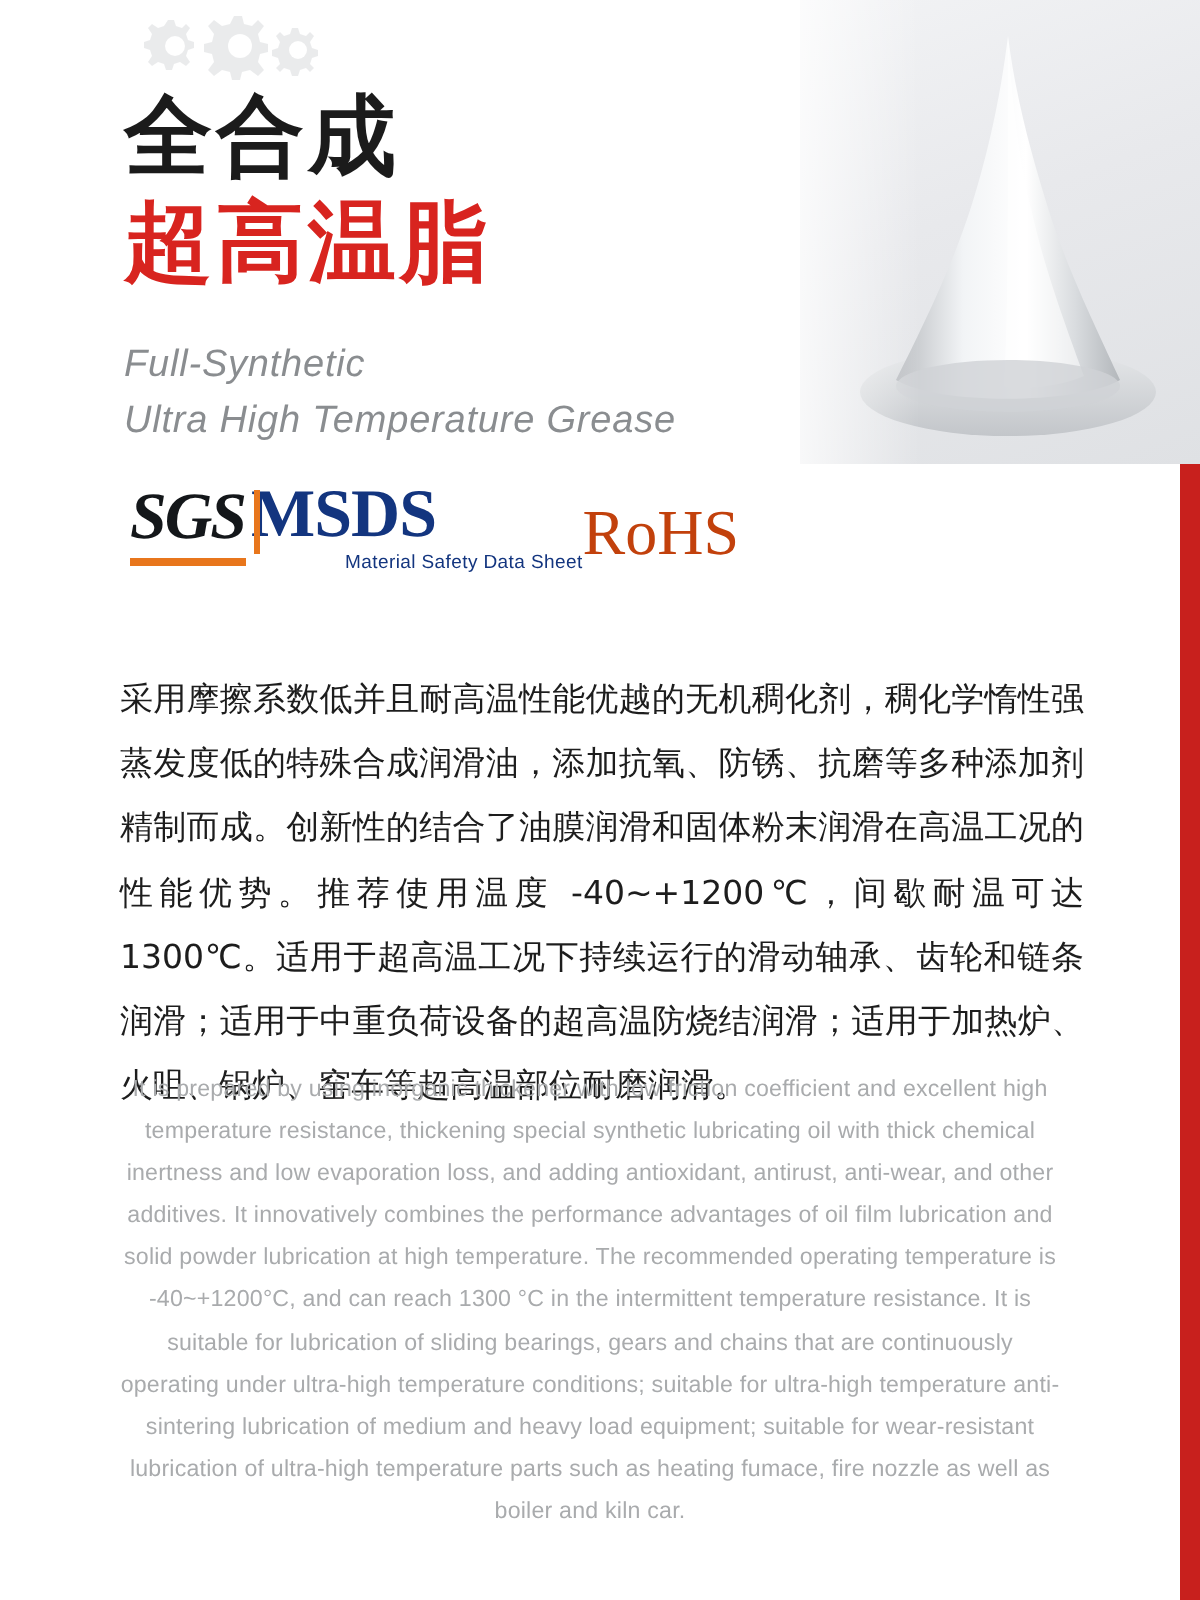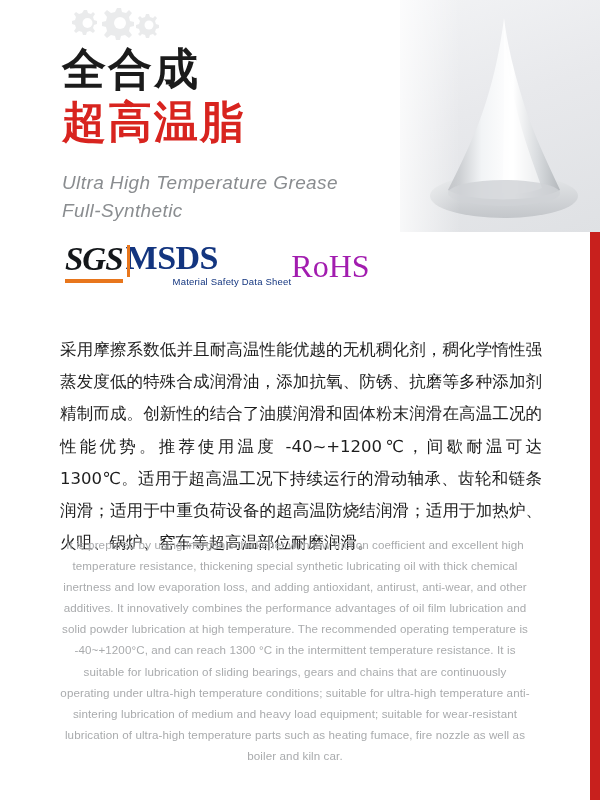--- a/index.html
+++ b/index.html
@@ -134,21 +134,21 @@
   .msds-sub {
     font-size: 9.5px;
     color: #13357f;
     letter-spacing: 0.2px;
     margin-top: 2px;
     font-family: Liberation Sans, sans-serif;
     margin-left: 47px;
   }
   .rohs-text {
     font-size: 32px;
-    color: #a21caf;
+    color: #c2410c;
     font-family: "Liberation Serif", serif;
     line-height: 1;
     padding-bottom: 4px;
   }
 
   
   .body-cn {
     position: absolute;
     left: 60px;
     top: 298px;
@@ -222,22 +222,22 @@
       <path d="M104 18 C106 52, 110 82, 116 106 C122 134, 134 166, 142 188 C128 194, 110 195, 102 193 C104 160, 104 84, 104 18 Z" fill="#ffffff" opacity="0.55"></path>
       <ellipse cx="104" cy="193" rx="56" ry="13" fill="#cfd2d6" opacity="0.8"></ellipse>
     </svg>
     <div class="shadowcast"></div>
   </div>
 
   <div class="title-block">
     <div class="title-cn-1">全合成</div>
     <div class="title-cn-2">超高温脂</div>
     <div class="title-en">
+      <div>Full-Synthetic</div>
       <div>Ultra High Temperature Grease</div>
-      <div>Full-Synthetic</div>
     </div>
   </div>
 
   <div class="cert-row">
 
     <div class="sgs-logo">
       <div class="sgs-text">SGS</div>
       <div class="sgs-underline"></div>
       <div class="sgs-tick"></div>
     </div>

